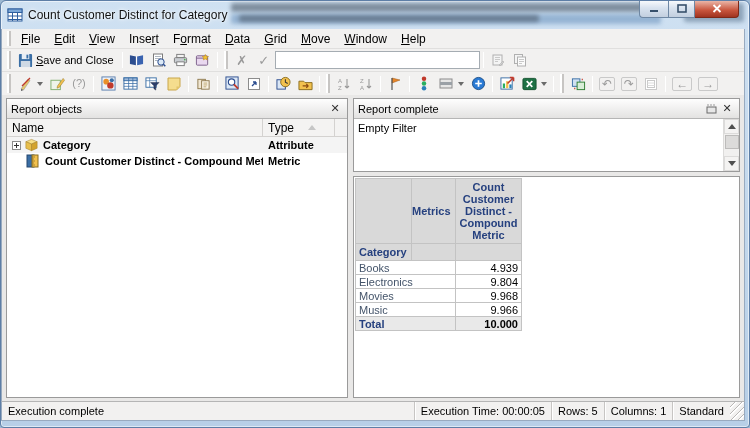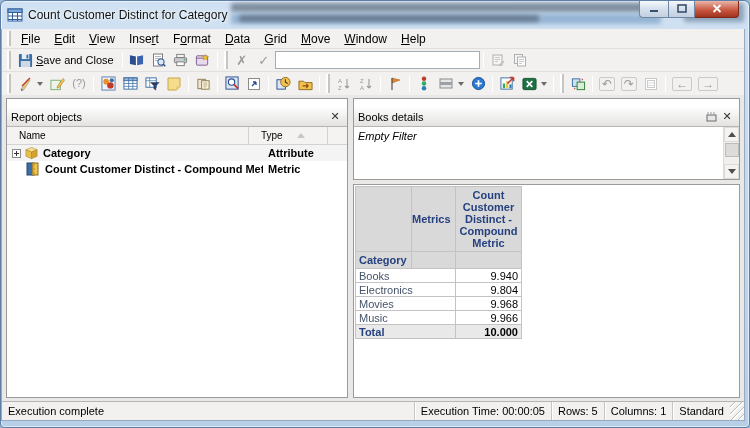--- a/index.html
+++ b/index.html
@@ -36,48 +36,48 @@
   .tsep { width:1px; height:16px; background:#c7c5c3; border-right:1px solid #fff; margin:0 3px; }
   .ticon { width:16px; height:16px; display:inline-flex; align-items:center; justify-content:center; }
   .gray-glyph { color:#9a9a9a; font-size:12px; line-height:1; }
   .drop { width:0; height:0; border-left:3px solid transparent; border-right:3px solid transparent; border-top:4px solid #6a6a6a; margin-left:1px; }
   .formula-input { width:205px; height:18px; border:1px solid #a5acb2; background:#fff; font-size:11px; padding:0 3px; }
 
   
   .workspace { flex:1; background:#e9e8e7; border:1px solid #98aabf; border-top:none; border-bottom:none;
                display:flex; gap:5px; padding:3px 4px; overflow:hidden; }
   .panel-hdr { height:20px; display:flex; align-items:center; background:linear-gradient(#fefefe,#e3e2e1);
-               border-bottom:1px solid #b5b5b5; padding:0 4px;margin-top:8px; }
+               border-bottom:1px solid #b5b5b5; padding:0 4px; }
   .panel-hdr .t { flex:1; font-size:11px; }
   .phbtn { width:16px; height:14px; display:flex; align-items:center; justify-content:center; font-size:11px; color:#333; font-weight:bold; }
 
   .left-panel { width:342px; background:#fff; border:1px solid #9a9a9a; display:flex; flex-direction:column; }
   .colhdr { height:18px; display:flex; border-bottom:1px solid #d4d2d0; background:#f4f3f2; }
-  .colhdr .cell { display:flex; align-items:center; padding:0 5px; border-right:1px solid #d4d2d0; font-size:10px;margin-left:7px; }
+  .colhdr .cell { display:flex; align-items:center; padding:0 5px; border-right:1px solid #d4d2d0; font-size:12px; }
   .colhdr .name { flex:1; }
   .colhdr .type { width:72px; }
   .colhdr .pad  { width:12px; border-right:none; }
   .sort-tri { width:0; height:0; border-left:4px solid transparent; border-right:4px solid transparent; border-bottom:5px solid #c6c6c6; margin-left:14px; }
   .tree { flex:1; overflow:hidden; }
   .trow { height:16px; display:flex; align-items:center; font-weight:bold; }
   .trow.first { background:#f4f4f4; }
   .trow .nm { flex:1; display:flex; align-items:center; gap:3px; padding-left:3px; overflow:hidden; white-space:nowrap; }
   .trow .tp { width:72px; padding-left:5px; }
   .trow .padc { width:12px; }
   .expander { width:9px; height:9px; border:1px solid #8c8c8c; background:#fff; position:relative; flex:0 0 auto; margin-left:2px; }
   .expander::before,.expander::after { content:""; position:absolute; background:#333; }
   .expander::before { left:1px; right:1px; top:3px; height:1px; }
   .expander::after { top:1px; bottom:1px; left:3px; width:1px; }
   .exp-spacer { width:13px; flex:0 0 auto; }
   .obj-icon { width:16px; height:14px; flex:0 0 auto; }
 
   .right-panel { flex:1; display:flex; flex-direction:column; min-width:0; }
   .details-box { border:1px solid #9a9a9a; background:#fff; }
   .filter-area { height:52px; display:flex; border-top:none; }
-  .filter-text { flex:1; padding:3px 4px; font-size:11px;font-style:italic; }
+  .filter-text { flex:1; padding:3px 4px; font-size:11px; }
   .vscroll { width:16px; background:#f1f0ef; border-left:1px solid #dcdbda; display:flex; flex-direction:column; align-items:center; }
   .sbtn { width:15px; height:15px; background:#f4f3f2; border:1px solid #dcdbda; display:flex; align-items:center; justify-content:center; }
   .tri-up { width:0;height:0;border-left:4px solid transparent;border-right:4px solid transparent;border-bottom:5px solid #505050; }
   .tri-dn { width:0;height:0;border-left:4px solid transparent;border-right:4px solid transparent;border-top:5px solid #505050; }
   .sthumb { width:14px; height:14px; background:#dcdbda; border:1px solid #bdbcbb; margin:1px 0; }
   .sfill { flex:1; }
   .grid-box { flex:1; margin-top:4px; border:1px solid #9a9a9a; background:#fff; overflow:hidden; padding:1px 0 0 1px; }
 
   
   table.pivot { border-collapse:collapse; table-layout:fixed; }
@@ -504,21 +504,21 @@
           </div>
           <div class="tp">Metric</div>
           <div class="padc"></div>
         </div>
       </div>
     </div>
 
     <div class="right-panel">
       <div class="details-box">
         <div class="panel-hdr">
-          <span class="t">Books details</span>
+          <span class="t">Report complete</span>
           <span class="phbtn">
             <svg width="11" height="10" viewBox="0 0 11 10">
                 <rect x="1" y="3" width="9" height="6" fill="#e7e7e7" stroke="#6a6a6a"></rect>
                 <path d="M1 1h2M4 1h2M7 1h2" stroke="#9a9a9a"></path>
               </svg>
           </span>
           <span class="phbtn">✕</span>
         </div>
         <div class="filter-area">
           <div class="filter-text">Empty Filter</div>
@@ -548,21 +548,21 @@
             <td class="ph metrics">Metrics</td>
             <td class="ph mname">Count Customer Distinct - Compound Metric</td>
           </tr>
           <tr>
             <td class="ph cat">Category</td>
             <td class="ph"></td>
             <td class="ph"></td>
           </tr>
           <tr>
             <td class="rl" colspan="2">Books</td>
-            <td class="val">9.940</td>
+            <td class="val">4.939</td>
           </tr>
           <tr>
             <td class="rl" colspan="2">Electronics</td>
             <td class="val">9.804</td>
           </tr>
           <tr>
             <td class="rl" colspan="2">Movies</td>
             <td class="val">9.968</td>
           </tr>
           <tr>

